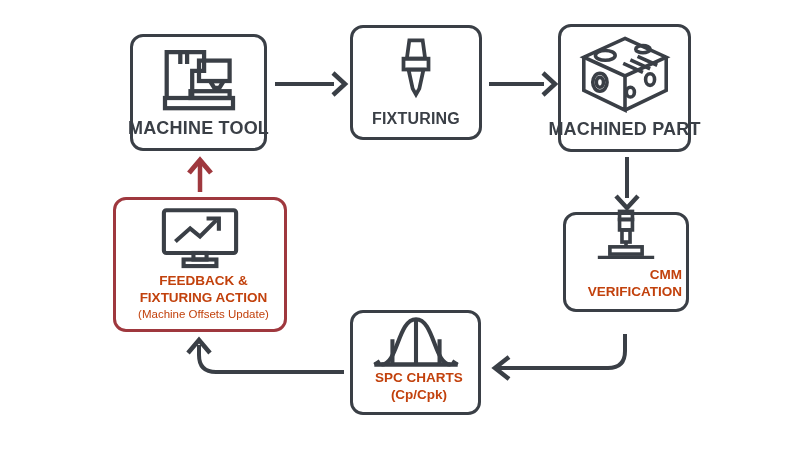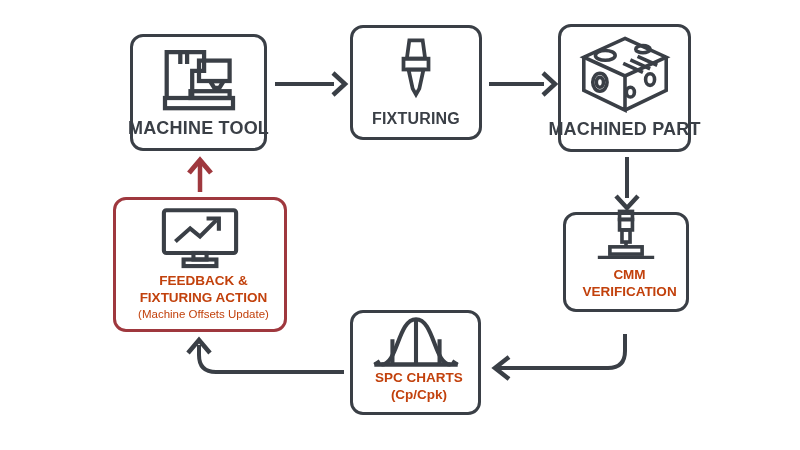--- a/index.html
+++ b/index.html
@@ -104,21 +104,21 @@
         <ellipse cx="32" cy="55" rx="8" ry="10"></ellipse>
         <ellipse cx="32" cy="55" rx="4" ry="5.5"></ellipse>
         <ellipse cx="88" cy="52" rx="5" ry="6.5"></ellipse>
         <ellipse cx="66" cy="66" rx="4.5" ry="5.5"></ellipse>
         <path d="M66,30 L88,40 M58,34 L80,44 M74,26 L96,36"></path>
       </svg>
     </div>
     <div class="lbl">MACHINED PART</div>
   </div>
 
-  <div class="node" style="left:563px;top:212px;width:126px;height:100px;">
+  <div class="node" style="left:563px;top:212px;width:126px;height:100px;align-items:flex-end;">
     <div class="icon-wrap">
       <svg class="ico" width="76" height="58" viewBox="0 0 86 72" stroke-width="4.5">
         <rect x="35" y="3" width="16" height="10"></rect>
         <rect x="35" y="13" width="16" height="13"></rect>
         <rect x="38" y="26" width="10" height="15"></rect>
         <path d="M43,41 V47"></path>
         <rect x="23" y="47" width="40" height="9"></rect>
         <path d="M8,60 H78" stroke-width="4"></path>
       </svg>
     </div>

